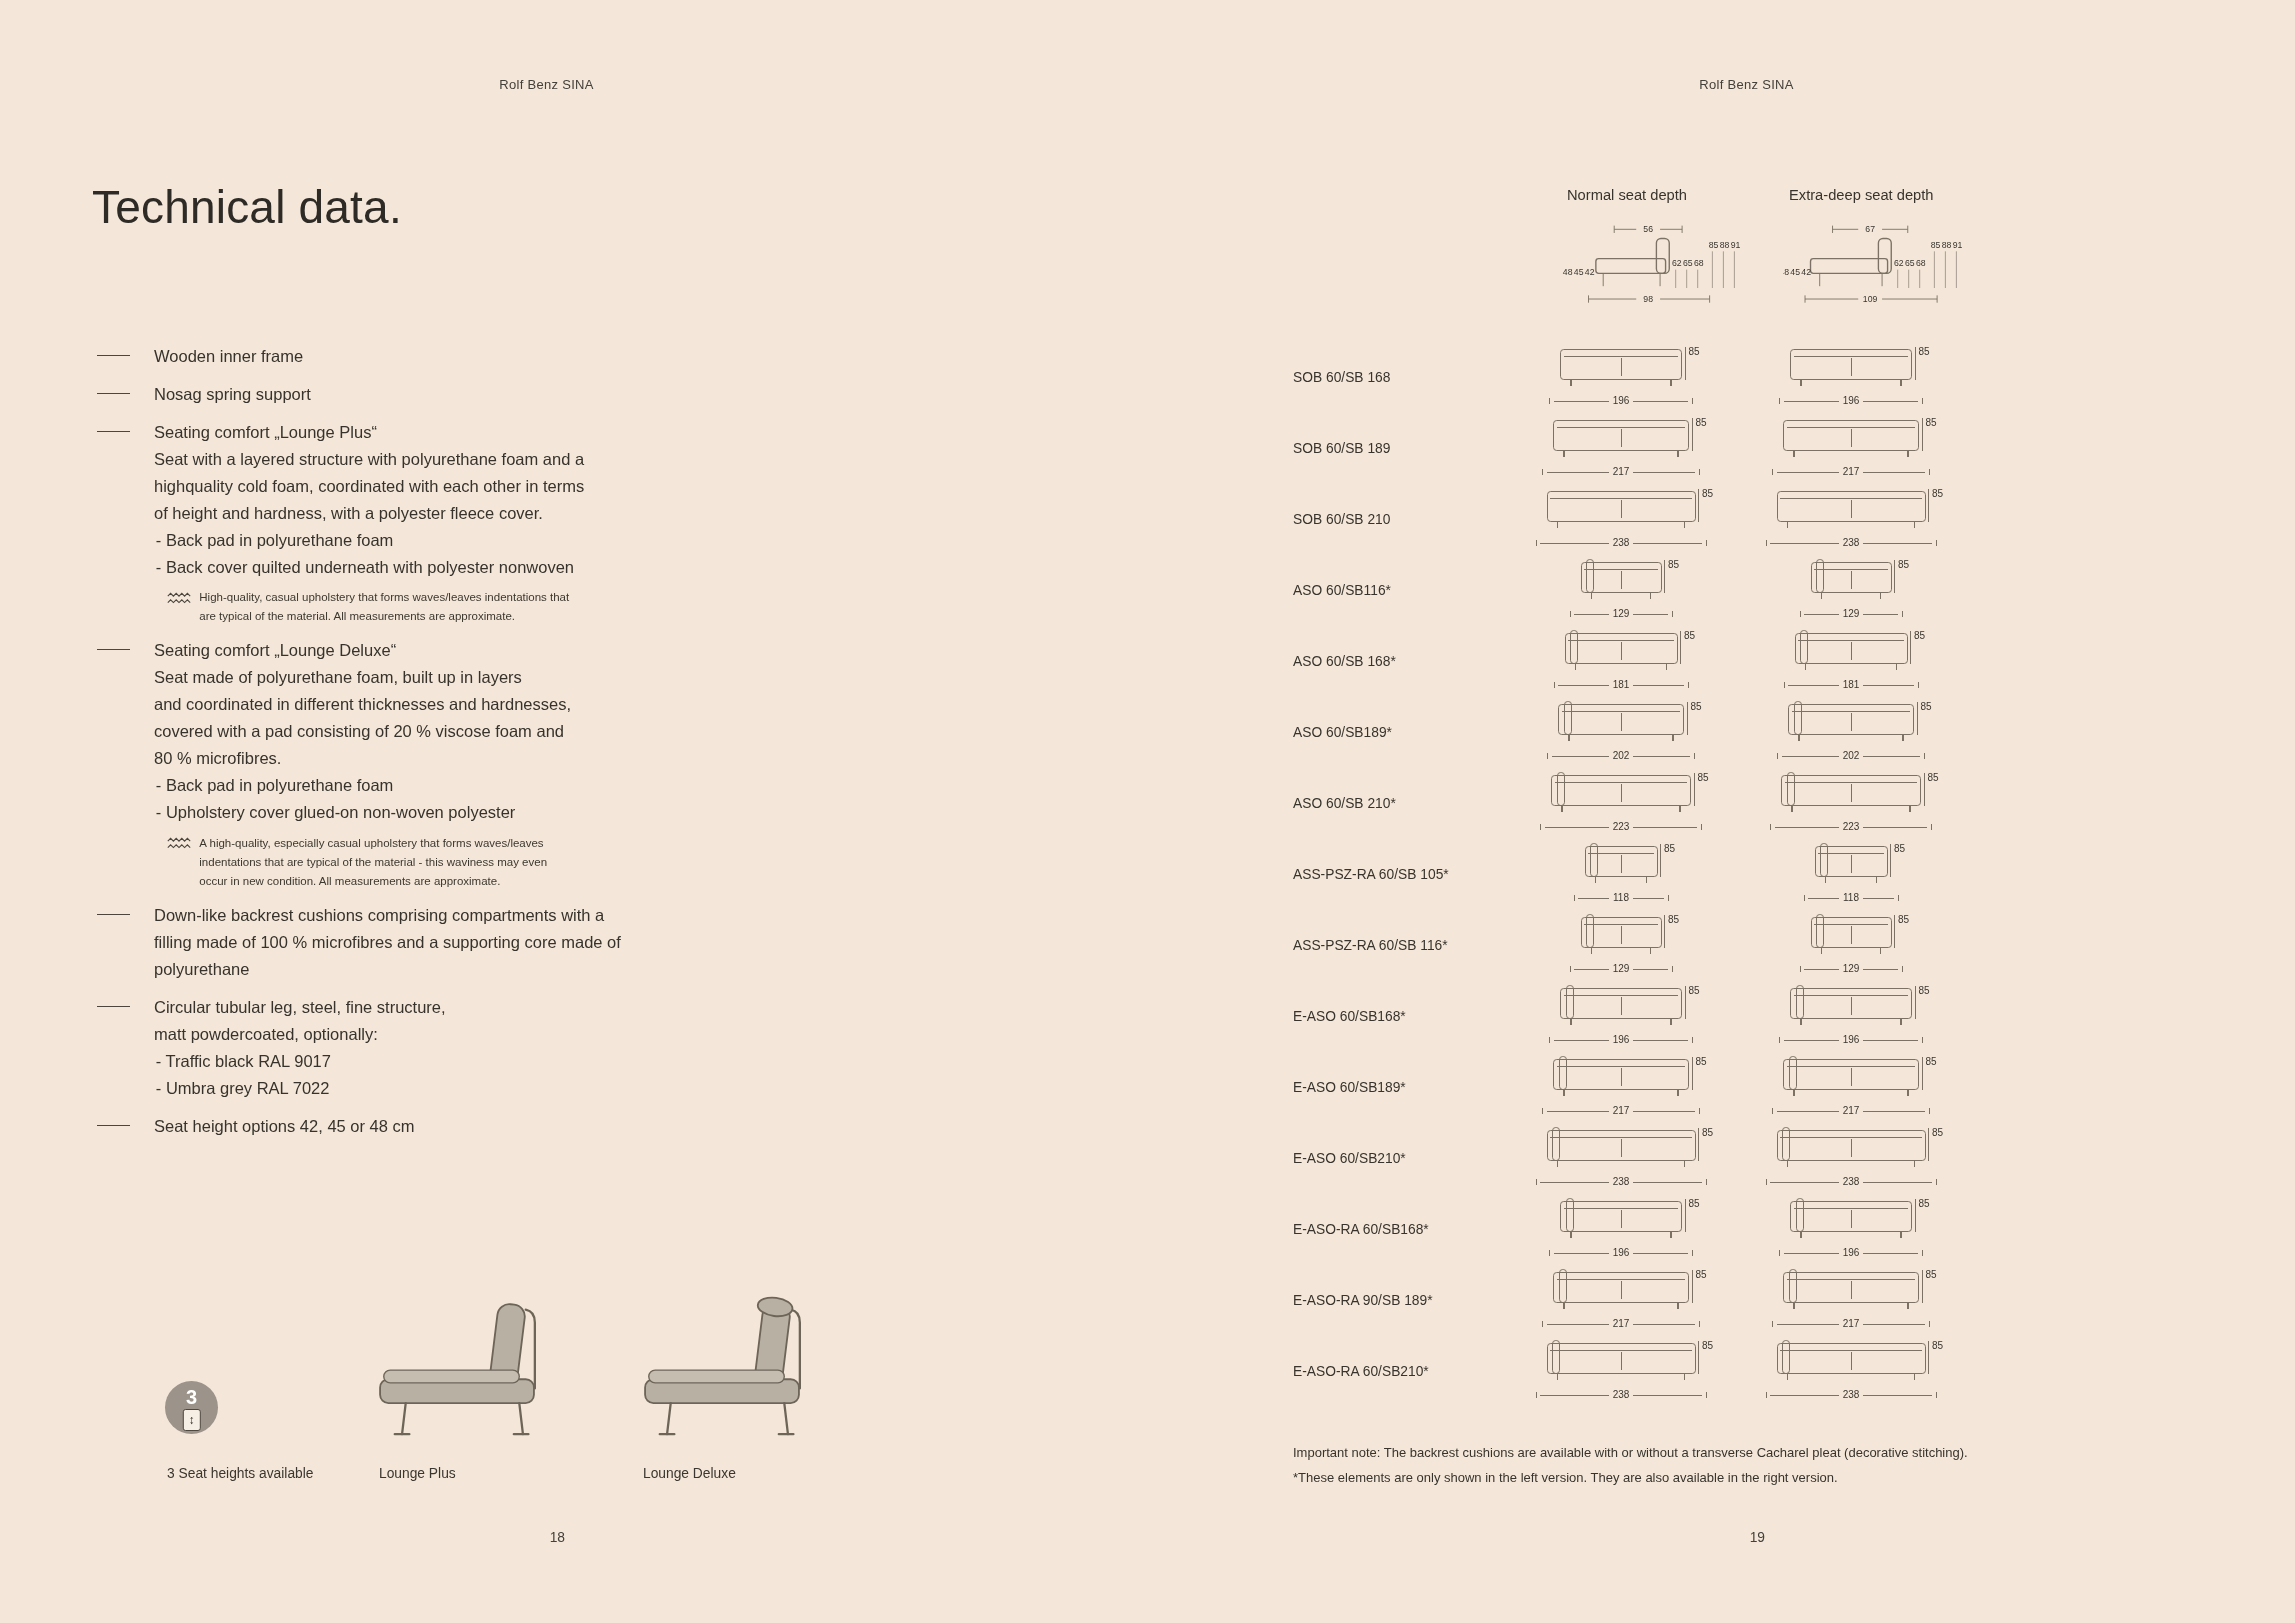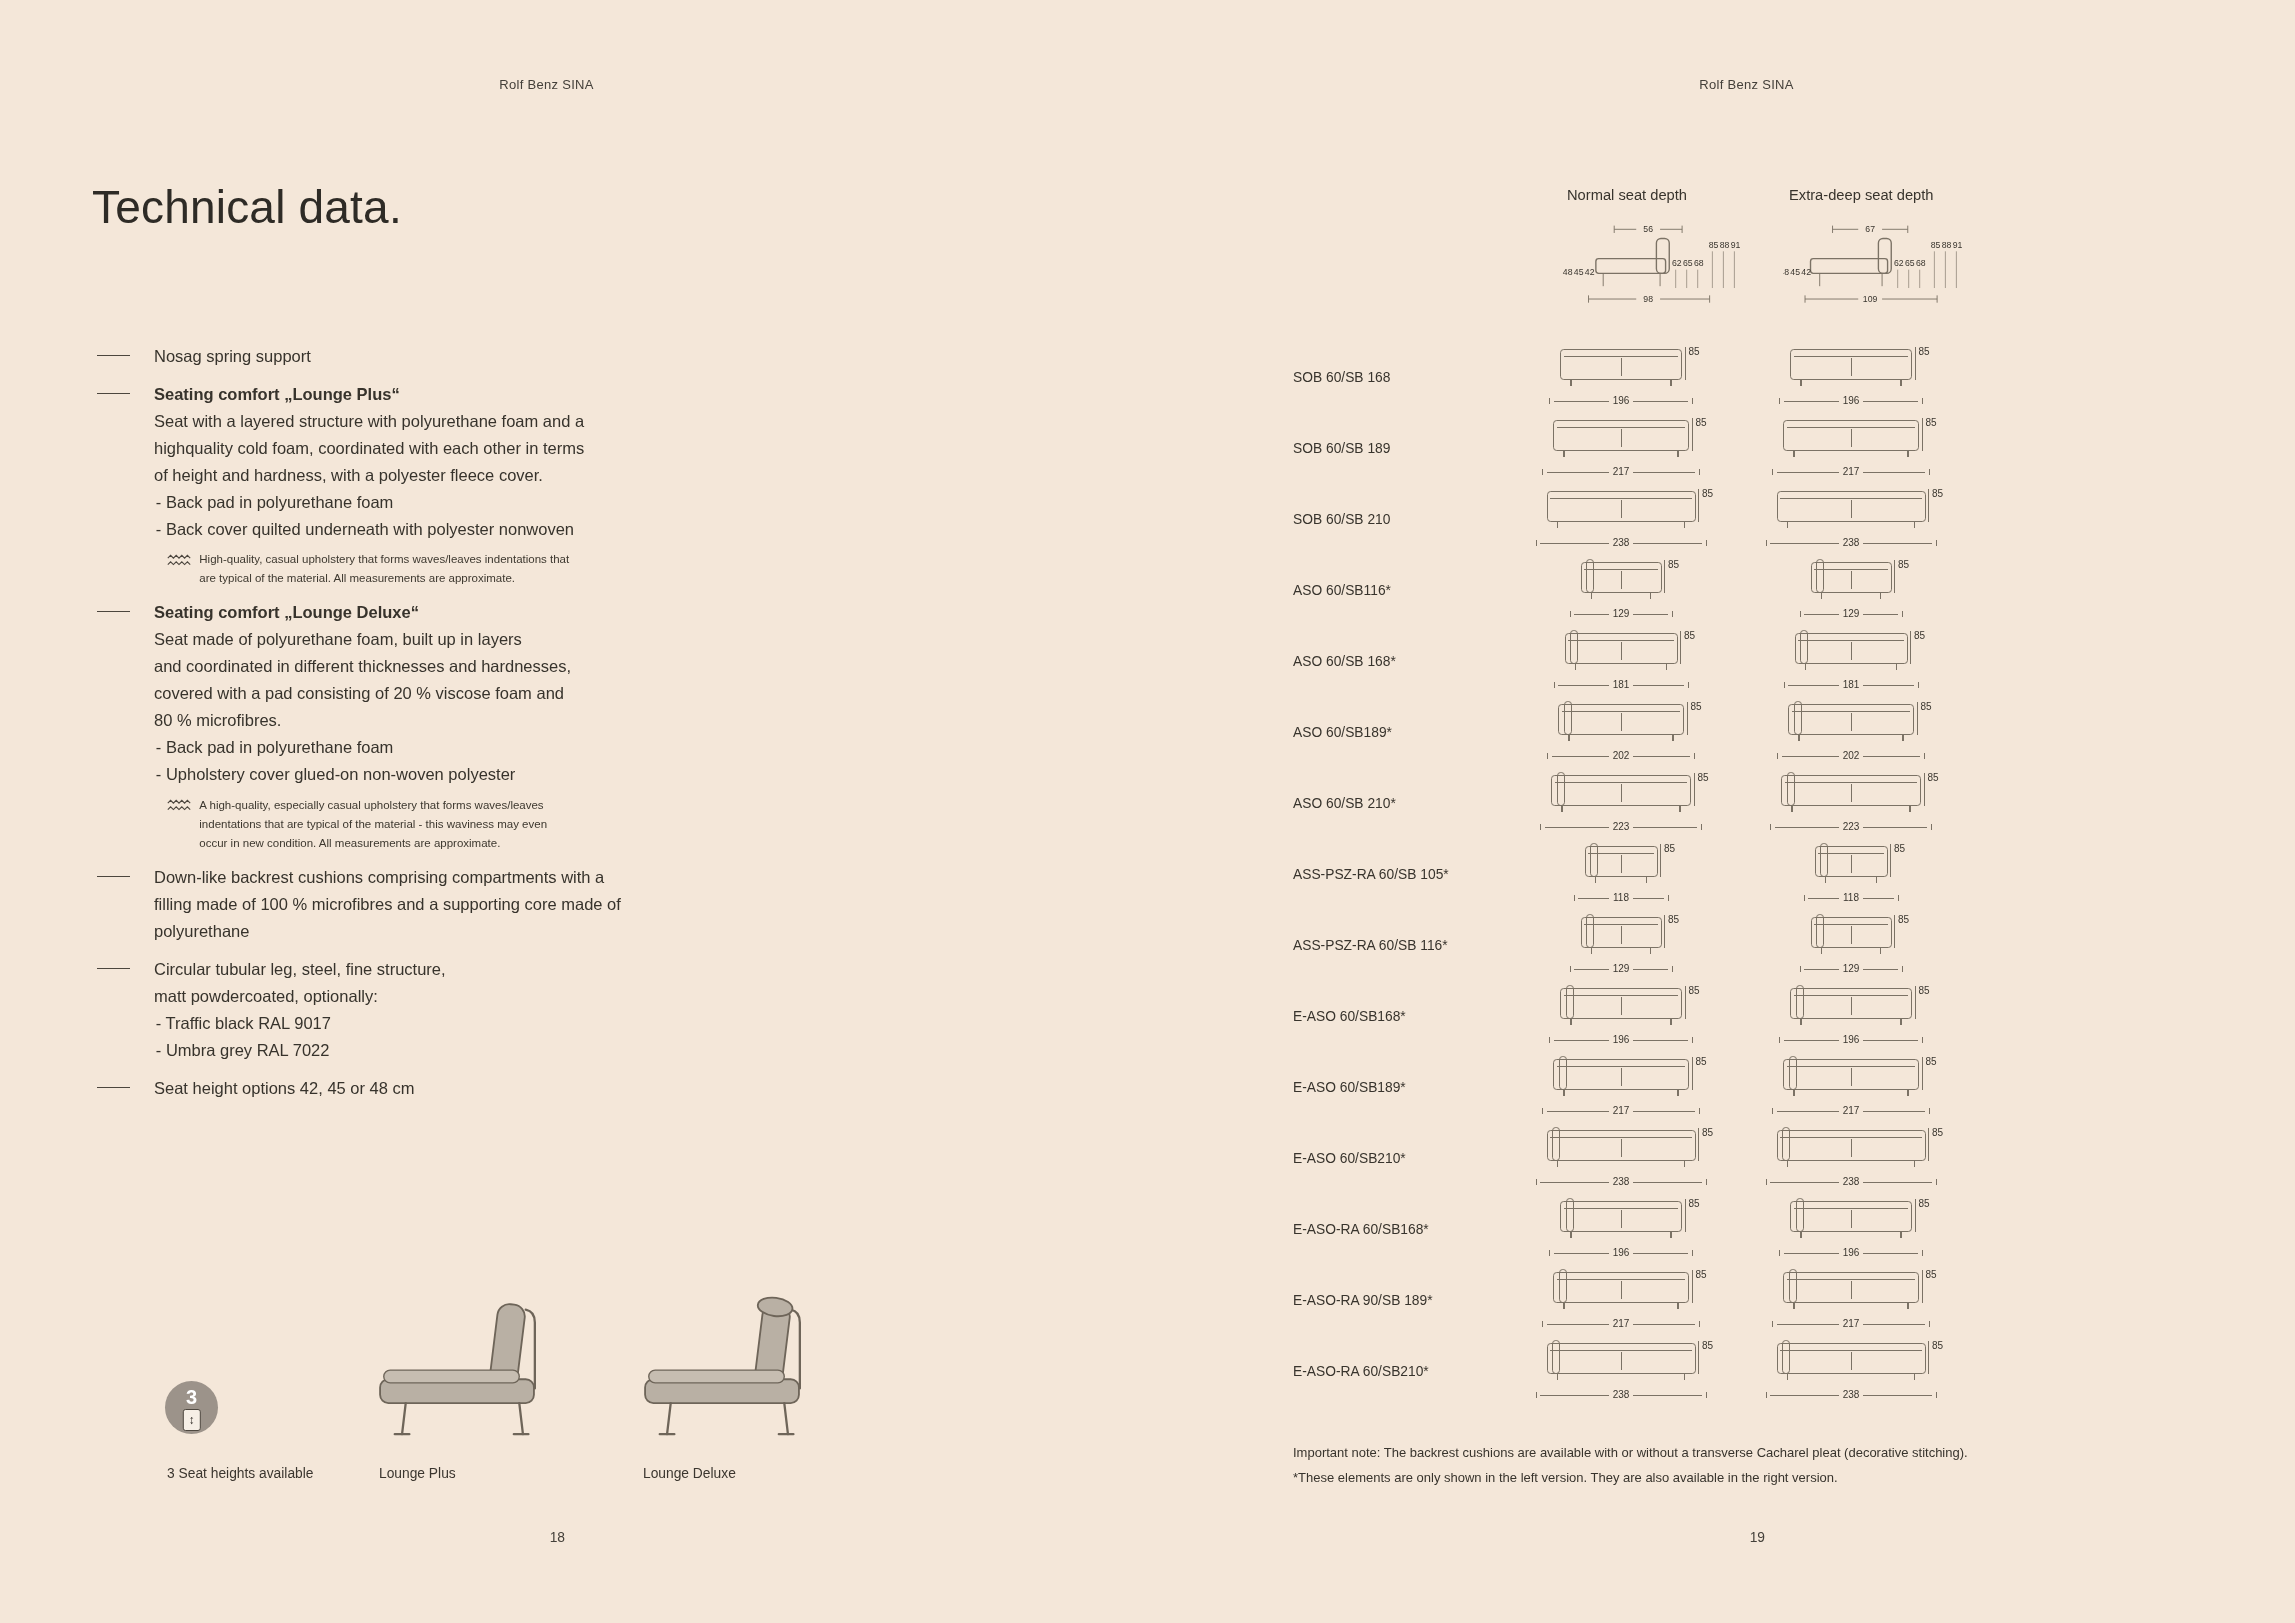--- a/index.html
+++ b/index.html
@@ -18,21 +18,21 @@
     overflow:hidden;
   }
   .pg-header{position:absolute;top:77px;width:275px;text-align:center;font-size:13px;letter-spacing:0.3px;color:#44403a;}
   .pg-num{position:absolute;top:1530px;width:37px;text-align:center;font-size:13.8px;color:#44403a;}
 
   
   .title{position:absolute;left:92px;top:180px;font-size:46px;letter-spacing:0.2px;color:#2e2b26;}
   .list{position:absolute;left:92px;top:343px;width:588px;}
   .item{position:relative;padding-left:62px;margin-bottom:11px;font-size:16.5px;line-height:27px;}
   .item .dash{position:absolute;left:4.6px;top:12px;width:33px;border-top:1.8px solid var(--soft);}
-  .item .ititle{font-weight:bold;}
+  .item .ititle{font-weight:normal;}
   .subs{padding-left:1.8px;}
   .note{display:flex;align-items:flex-start;gap:8.3px;margin:7.3px 0 5.5px 13px;}
   .note svg{flex:none;margin-top:3.7px;}
   .note .nline{font-size:11.5px;line-height:19px;color:#3d382f;}
   .wave path{fill:none;stroke:#4c463e;stroke-width:1.4;}
 
   .badge{position:absolute;left:165px;top:1381px;width:53px;height:53px;border-radius:50%;background:#9c938a;}
   .badge-num{position:absolute;top:4.6px;left:0;right:0;text-align:center;color:#ffffff;font-weight:bold;font-size:20px;}
   .badge-adjuster{position:absolute;left:50%;bottom:2.8px;transform:translateX(-50%);width:18.4px;height:22px;background:#f6efe6;border:1.4px solid #4d473f;border-radius:2.8px;display:flex;align-items:center;justify-content:center;font-size:12px;color:#2e2a25;}
   .caption{position:absolute;top:1466px;font-size:13.8px;color:#3b362f;}
@@ -77,20 +77,24 @@
 <body>
 
 <div>
 
   <div class="pg-header" style="left:409px;">Rolf Benz SINA</div>
 
   <div class="title">Technical data.</div>
 
   <div class="list">
 
+    <div class="item">
+      <i class="dash"></i>
+      <div>Wooden inner frame</div>
+    </div>
 
     <div class="item">
       <i class="dash"></i>
       <div>Nosag spring support</div>
     </div>
 
     <div class="item">
       <i class="dash"></i>
       <div class="ititle">Seating comfort „Lounge Plus“</div>
       <div>Seat with a layered structure with polyurethane foam and a</div>

